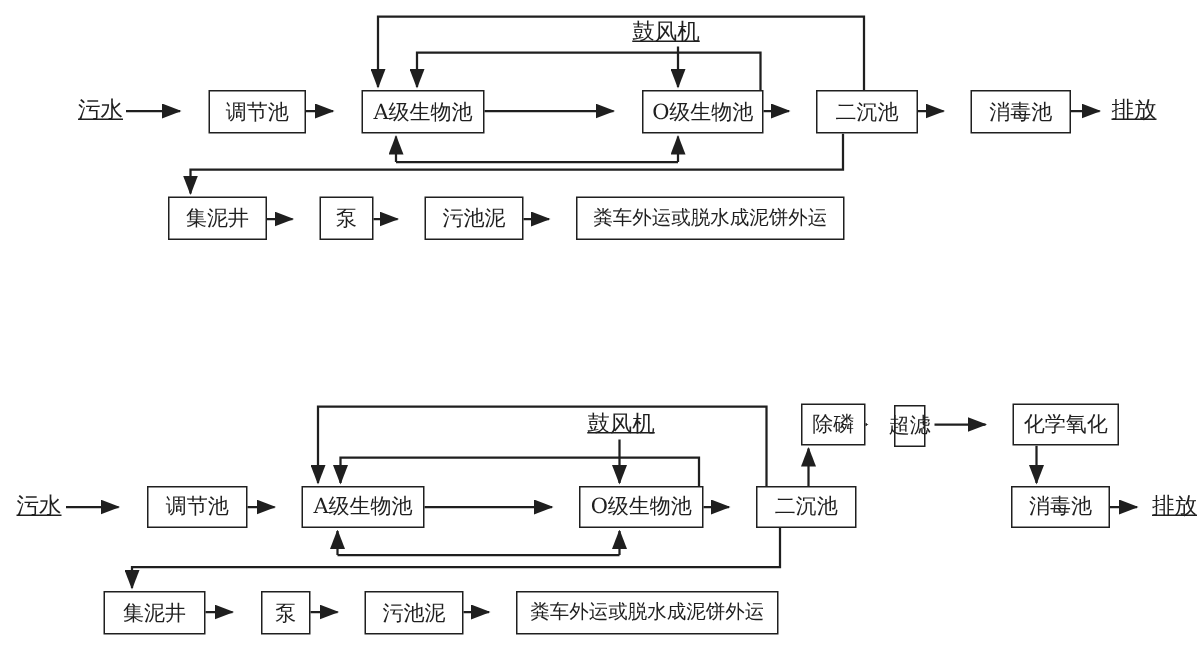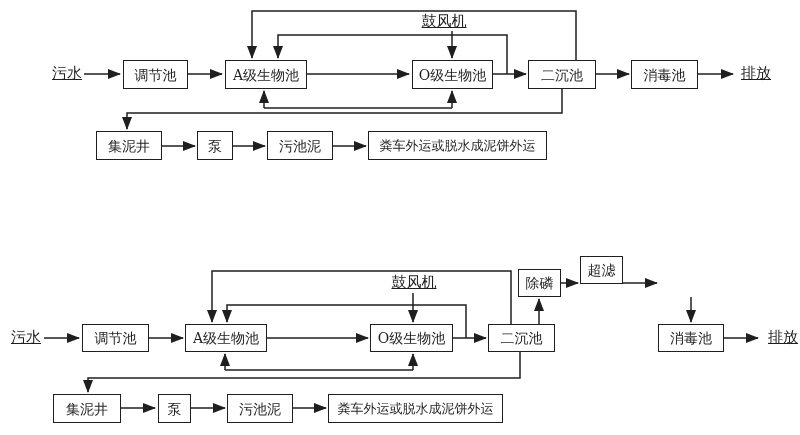--- a/index.html
+++ b/index.html
@@ -5,21 +5,21 @@
   html,body{margin:0;padding:0;background:#fff;}
   .canvas{
     position:relative;width:800px;height:435px;background:#ffffff;
     font-family:"DejaVu Serif","Liberation Serif",serif;overflow:hidden;
   }
   .lines{position:absolute;left:0;top:0;}
   .lines polyline,.lines line{fill:none;stroke:#1f1f1f;stroke-width:1.5;}
   .node{
     position:absolute;box-sizing:border-box;border:1.5px solid #1f1f1f;background:#fff;
     display:flex;align-items:center;justify-content:center;
-    font-size:14px;color:#1f1f1f;white-space:nowrap;line-height:1;
+    font-size:14px;color:#1f1f1f;white-space:nowrap;line-height:1;margin-left:16px;
   }
   .floating-label{
     position:absolute;font-size:15px;color:#1f1f1f;text-align:center;
     white-space:nowrap;line-height:1;text-decoration:underline;
   }
   .small{font-size:13px;}
 </style>
 </head>
 <body>
 
@@ -97,20 +97,21 @@
 
   <div class="floating-label" style="left:6px;top:330px;width:40px;">污水</div>
   <div class="floating-label" style="left:385px;top:275px;width:58px;">鼓风机</div>
   <div class="floating-label" style="left:760px;top:330px;width:46px;">排放</div>
 
   <div class="node" style="left:82px;top:324px;width:67px;height:28px;">调节池</div>
   <div class="node" style="left:185px;top:324px;width:82px;height:28px;">A级生物池</div>
   <div class="node" style="left:370px;top:324px;width:83px;height:28px;">O级生物池</div>
   <div class="node" style="left:488px;top:324px;width:67px;height:28px;">二沉池</div>
   <div class="node" style="left:518px;top:269px;width:43px;height:28px;">除磷</div>
-  <div class="node" style="left:580px;top:256px;width:43px;height:28px;">超滤</div>
+  <div class="node" style="left:580px;top:270px;width:21px;height:28px;">超滤</div>
+  <div class="node" style="left:659px;top:269px;width:71px;height:28px;">化学氧化</div>
   <div class="node" style="left:658px;top:324px;width:66px;height:28px;">消毒池</div>
   <div class="node" style="left:53px;top:394px;width:68px;height:29px;">集泥井</div>
   <div class="node" style="left:158px;top:394px;width:33px;height:29px;">泵</div>
   <div class="node" style="left:227px;top:394px;width:66px;height:29px;">污池泥</div>
   <div class="node small" style="left:328px;top:394px;width:175px;height:29px;">粪车外运或脱水成泥饼外运</div>
 
 </div>
 
 </body></html>

